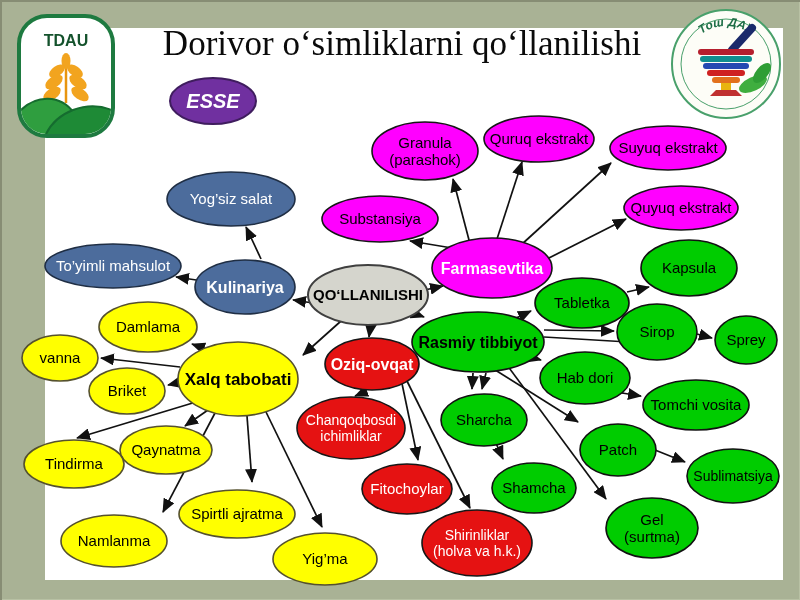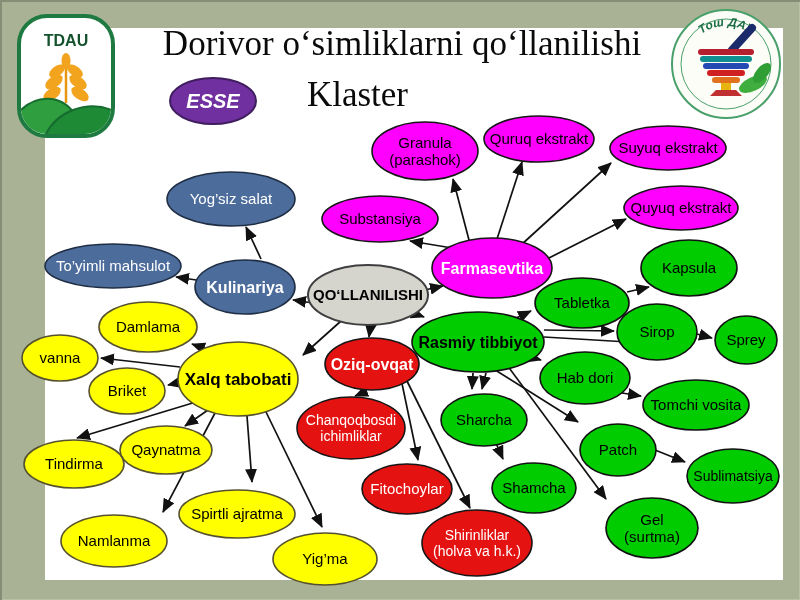--- a/index.html
+++ b/index.html
@@ -218,21 +218,20 @@
         <ellipse cx="237" cy="514" rx="58" ry="24" fill="#ffff00" stroke="#55512e" stroke-width="1.6"></ellipse>
         <text x="237" text-anchor="middle" fill="#000000" font-size="15" font-weight="normal" font-style="normal"><tspan x="237" y="519.25">Spirtli ajratma</tspan></text>
       </g>
       <g>
         <ellipse cx="325" cy="559" rx="52" ry="26" fill="#ffff00" stroke="#55512e" stroke-width="1.6"></ellipse>
         <text x="325" text-anchor="middle" fill="#000000" font-size="15" font-weight="normal" font-style="normal"><tspan x="325" y="564.25">Yig’ma</tspan></text>
       </g>
     </svg>
 
   <div class="title-line title-line1">Dorivor oʻsimliklarni qoʻllanilishi</div>
-  <div class="title-line title-line2">Klaster</div>
 
   <svg id="tdau-logo" class="logo" width="100" height="126" viewBox="0 0 100 126">
     <defs>
       <clipPath id="tdau-clip">
           <rect x="5" y="5" width="90" height="116" rx="26"></rect>
         </clipPath>
     </defs>
     <rect x="3" y="3" width="94" height="120" rx="28" fill="#ffffff" stroke="#1e7a40" stroke-width="4"></rect>
     <text x="50" y="33" text-anchor="middle" font-size="16" font-weight="bold" fill="#14522c">TDAU</text>
     <g>

